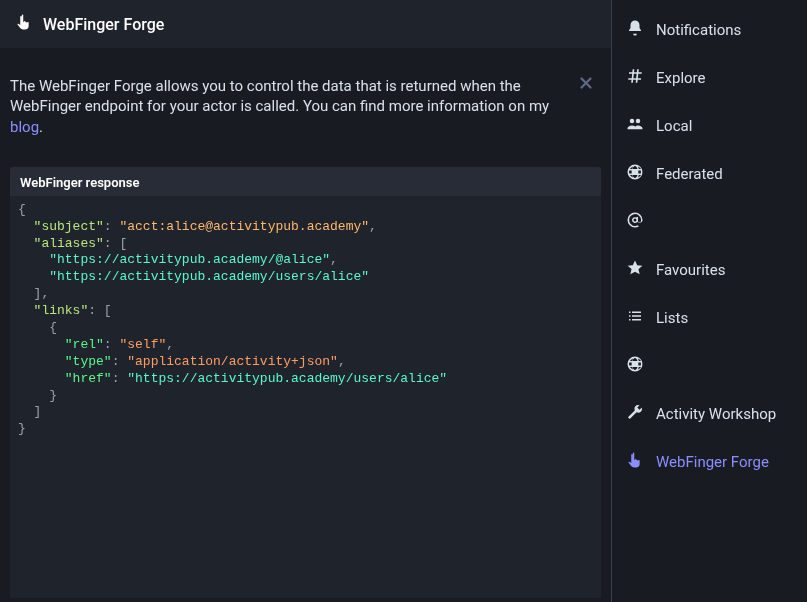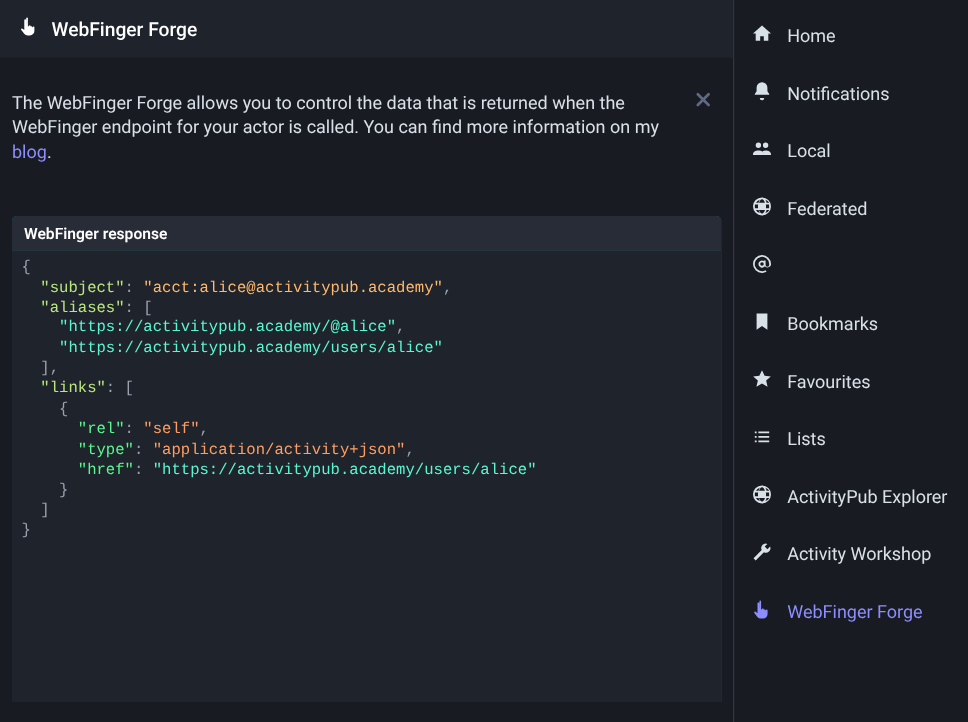--- a/index.html
+++ b/index.html
@@ -39,22 +39,22 @@
   .info-box .close {
     position: absolute;
     top: 12px;
     right: 6px;
     width: 18px; height: 18px;
     cursor: pointer;
     fill: #606984;
   }
   .info-box a { color: #8c8dff; text-decoration: none; }
   .panel {
-    margin: 17px 10px;
-    background: #0f766e;
+    margin: 4px 10px;
+    background: #7f1d1d;
     border-radius: 4px 4px 0 0;
     flex: 1;
     display: flex;
     flex-direction: column;
     overflow: hidden;
   }
   .panel-title {
     padding: 8px 10px 6px 10px;
     font-size: 13px;
     font-weight: 600;
@@ -135,70 +135,63 @@
       <span class="k2">"href"</span><span class="p">: </span><span class="u">"https://activitypub.academy/users/alice"</span>
     <span class="p">}</span>
   <span class="p">]</span>
 <span class="p">}</span></pre>
   </div>
 </div>
 
 <div class="sidebar" id="sidebar">
     <div class="nav-item">
       <span><svg viewBox="0 0 24 24">
-          <path d="M12 3 2 12h3v8h5v-5h4v5h5v-8h3z"></path>
-        </svg></span>
-      <span>Home</span>
-    </div>
-    <div class="nav-item">
-      <span><svg viewBox="0 0 24 24">
           <path d="M12 2a6 6 0 0 0-6 6v4l-2 3v1h16v-1l-2-3V8a6 6 0 0 0-6-6zm0 20a2.5 2.5 0 0 0 2.5-2.5h-5A2.5 2.5 0 0 0 12 22z"></path>
         </svg></span>
       <span>Notifications</span>
     </div>
     <div class="nav-item">
       <span><svg viewBox="0 0 24 24">
+          <path d="M10 3 8 21M16 3l-2 18M4 8h17M3 16h17" stroke="currentColor" stroke-width="2.2" fill="none"></path>
+        </svg></span>
+      <span>Explore</span>
+    </div>
+    <div class="nav-item">
+      <span><svg viewBox="0 0 24 24">
           <path d="M8 11a3 3 0 1 0 0-6 3 3 0 0 0 0 6zm8 0a3 3 0 1 0 0-6 3 3 0 0 0 0 6zM2 19v-1c0-2.2 2.7-4 6-4s6 1.8 6 4v1H2zm12 0v-1c0-1.2-.6-2.3-1.6-3.1 1-.6 2.3-.9 3.6-.9 3.3 0 6 1.8 6 4v1h-8z"></path>
         </svg></span>
       <span>Local</span>
     </div>
     <div class="nav-item">
       <span><svg viewBox="0 0 24 24">
           <path d="M12 2a10 10 0 1 0 0 20 10 10 0 0 0 0-20zm0 2c1.3 0 2.6 1.7 3.3 4H8.7C9.4 5.7 10.7 4 12 4zM4.3 10h3.4c-.1.7-.2 1.3-.2 2s.1 1.3.2 2H4.3a8 8 0 0 1 0-4zm.9 6h3a12 12 0 0 0 1.3 3.4A8 8 0 0 1 5.2 16zm3-8h-3a8 8 0 0 1 4.3-3.4A12 12 0 0 0 8.2 8zm3.8 12c-1.3 0-2.6-1.7-3.3-4h6.6c-.7 2.3-2 4-3.3 4zm3.8-.6A12 12 0 0 0 17.1 16h3a8 8 0 0 1-4.3 3.4zM16.3 14c.1-.7.2-1.3.2-2s-.1-1.3-.2-2h3.4a8 8 0 0 1 0 4h-3.4zm.8-6a12 12 0 0 0-1.3-3.4A8 8 0 0 1 20.1 8h-3z"></path>
         </svg></span>
       <span>Federated</span>
     </div>
     <div class="nav-item">
       <span><svg viewBox="0 0 24 24">
           <path d="M12 2a10 10 0 0 0 0 20c1.8 0 3.5-.5 5-1.3l-1-1.7A8 8 0 1 1 20 12v1a2 2 0 0 1-4 0V8h-2v.8A4 4 0 0 0 8 12a4 4 0 0 0 7.2 2.4A4 4 0 0 0 22 13v-1A10 10 0 0 0 12 2zm0 8a2 2 0 1 1 0 4 2 2 0 0 1 0-4z"></path>
         </svg></span>
     </div>
     <div class="nav-item">
       <span><svg viewBox="0 0 24 24">
-          <path d="M6 3h12v18l-6-4-6 4z"></path>
-        </svg></span>
-      <span>Bookmarks</span>
-    </div>
-    <div class="nav-item">
-      <span><svg viewBox="0 0 24 24">
           <path d="m12 2 2.9 6.3 6.9.6-5.2 4.6 1.6 6.8L12 16.9l-6.2 3.4 1.6-6.8L2.2 8.9l6.9-.6z"></path>
         </svg></span>
       <span>Favourites</span>
     </div>
     <div class="nav-item">
       <span><svg viewBox="0 0 24 24">
           <path d="M4 6h2v2H4zm4 0h12v2H8zM4 11h2v2H4zm4 0h12v2H8zM4 16h2v2H4zm4 0h12v2H8z"></path>
         </svg></span>
       <span>Lists</span>
     </div>
     <div class="nav-item">
       <span><svg viewBox="0 0 24 24">
           <path d="M12 2a10 10 0 1 0 0 20 10 10 0 0 0 0-20zm0 2c1.3 0 2.6 1.7 3.3 4H8.7C9.4 5.7 10.7 4 12 4zM4.3 10h3.4c-.1.7-.2 1.3-.2 2s.1 1.3.2 2H4.3a8 8 0 0 1 0-4zm.9 6h3a12 12 0 0 0 1.3 3.4A8 8 0 0 1 5.2 16zm3-8h-3a8 8 0 0 1 4.3-3.4A12 12 0 0 0 8.2 8zm3.8 12c-1.3 0-2.6-1.7-3.3-4h6.6c-.7 2.3-2 4-3.3 4zm3.8-.6A12 12 0 0 0 17.1 16h3a8 8 0 0 1-4.3 3.4zM16.3 14c.1-.7.2-1.3.2-2s-.1-1.3-.2-2h3.4a8 8 0 0 1 0 4h-3.4zm.8-6a12 12 0 0 0-1.3-3.4A8 8 0 0 1 20.1 8h-3z"></path>
         </svg></span>
-      <span>ActivityPub Explorer</span>
     </div>
     <div class="nav-item">
       <span><svg viewBox="0 0 24 24">
           <path d="M21 6a5 5 0 0 1-6.9 6.3L5 21.4 2.6 19l9.1-9.1A5 5 0 0 1 18 3l-3 3 3 3 3-3z"></path>
         </svg></span>
       <span>Activity Workshop</span>
     </div>
     <div class="nav-item active">
       <span><svg viewBox="0 0 24 24">
           <path d="M10 2a1 1 0 0 1 1 1v9.3l1.4-1.4a1 1 0 0 1 1.4 1.4l.1-.1c.2-.2.5-.3.8-.3.6 0 1 .5 1 1v.2l.8-.8a1 1 0 0 1 1.7.7V17a5 5 0 0 1-5 5h-2.4a5 5 0 0 1-3.9-1.9l-3.4-4.3a1 1 0 0 1 1.5-1.3L7 16V5a1 1 0 0 1 1-1 1 1 0 0 1 1 1v5l.1.1V3a1 1 0 0 1 .9-1Z"></path>

